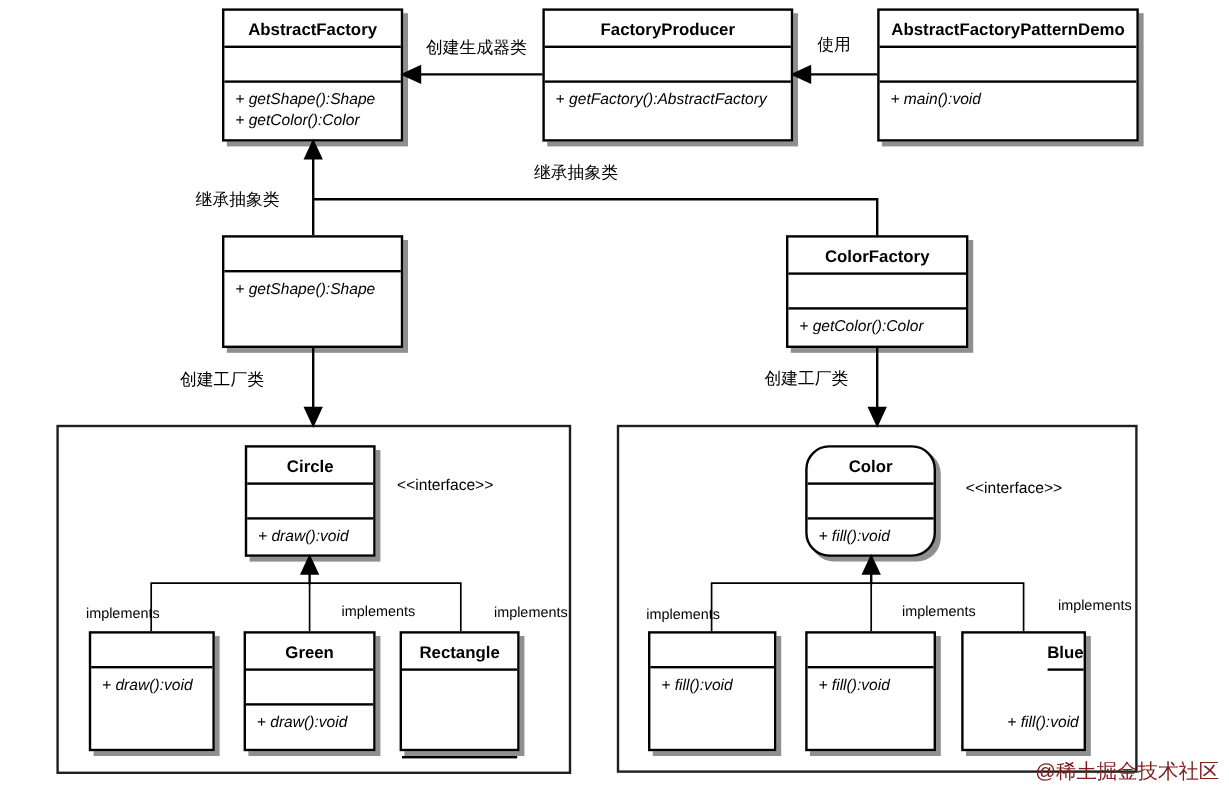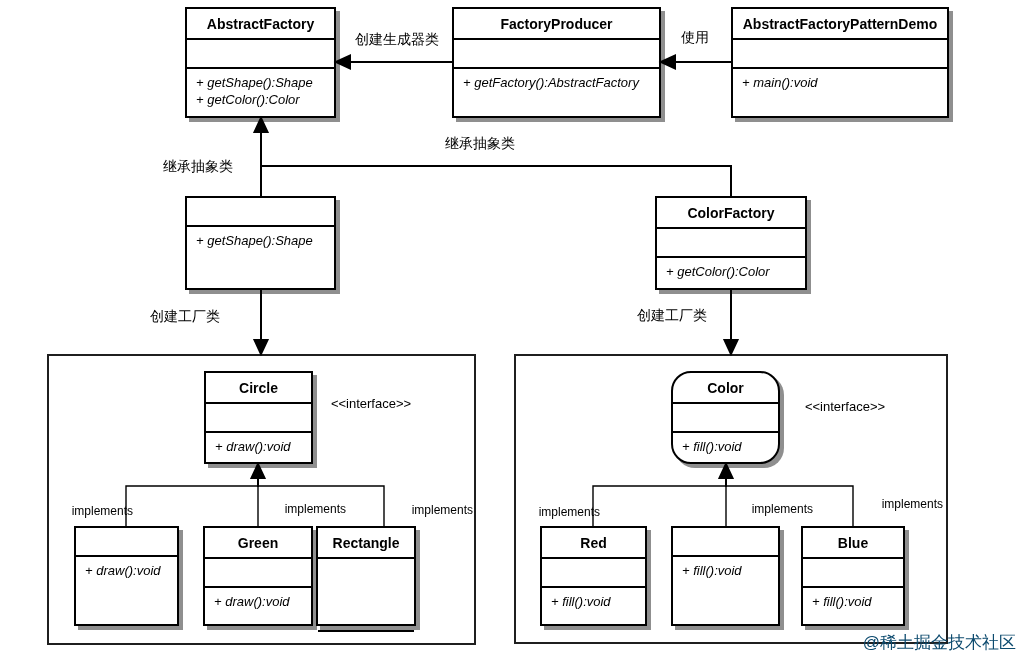--- a/index.html
+++ b/index.html
@@ -24,38 +24,38 @@
   .uml-empty { flex:0 0 29px; border-bottom:2px solid #000; }
   .uml-methods { flex:1; padding:5px 4px 0 9px; font-size:13px; line-height:17px; white-space:nowrap;font-style:italic; }
   
   .container-box { position:absolute; border:2px solid #1f1f1f; background:transparent; z-index:1; }
   
   .edge-label  { position:absolute; font-size:14px; text-align:center; z-index:6; white-space:nowrap; }
   .impl-label  { position:absolute; font-size:12px; text-align:right; z-index:6; white-space:nowrap; }
   .stereo-label{ position:absolute; font-size:13px; text-align:center; z-index:6; white-space:nowrap; }
   #connectors { position:absolute; left:0; top:0; z-index:4; pointer-events:none; }
   #watermark { position:absolute; left:838px; top:631px; width:178px; text-align:right;
-               font-size:17px; color:#0c4a6e; z-index:7; white-space:nowrap; }
+               font-size:17px; color:#7f1d1d; z-index:7; white-space:nowrap; }
 
   
   #c-abstractfactory { left:185px; top:7px;   width:151px; height:111px; }
   #c-factoryproducer { left:452px; top:7px;   width:209px; height:111px; }
   #c-demo            { left:731px; top:7px;   width:218px; height:111px; }
   #c-shapefactory    { left:185px; top:196px; width:151px; height:94px; }
   #c-colorfactory    { left:655px; top:196px; width:152px; height:94px; }
   #box-shapes        { left:47px;  top:354px; width:429px; height:291px; }
   #box-colors        { left:514px; top:354px; width:434px; height:290px; }
   #c-shape           { left:204px; top:371px; width:109px; height:93px; }
   #c-color           { left:671px; top:371px; width:109px; height:93px;border-radius:20px; }
   #c-circle          { left:74px;  top:526px; width:105px; height:100px; }
   #c-square          { left:203px; top:526px; width:110px; height:100px; }
-  #c-rectangle       { left:316px; top:526px; width:100px; height:100px;gap:44px; }
+  #c-rectangle       { left:333px; top:526px; width:100px; height:100px;gap:44px; }
   #c-red             { left:540px; top:526px; width:107px; height:100px; }
   #c-green           { left:671px; top:526px; width:109px; height:100px; }
-  #c-blue            { left:801px; top:526px; width:104px; height:100px; }
+  #c-blue            { left:801px; top:526px; width:104px; height:100px;align-items:flex-end; }
 
   
   #lbl-create-producer      { left:347px; top:31px;  width:100px; }
   #lbl-use                  { left:665px; top:29px;  width:60px;  }
   #lbl-inherit-left         { left:148px; top:158px; width:100px; }
   #lbl-inherit-right        { left:430px; top:135px; width:100px; }
   #lbl-create-factory-left  { left:135px; top:308px; width:100px; }
   #lbl-create-factory-right { left:622px; top:307px; width:100px; }
   #lbl-stereo-shape         { left:326px; top:396px; width:90px; }
   #lbl-stereo-color         { left:800px; top:399px; width:90px; }
@@ -204,21 +204,20 @@
 
   <div class="uml-class" id="c-rectangle">
     <div class="uml-title">Rectangle</div>
     <div class="uml-empty"></div>
     <div class="uml-methods">
       <div>+ draw():void</div>
     </div>
   </div>
 
   <div class="uml-class" id="c-red">
-    <div class="uml-title">Red</div>
     <div class="uml-empty"></div>
     <div class="uml-methods">
       <div>+ fill():void</div>
     </div>
   </div>
 
   <div class="uml-class" id="c-green">
     <div class="uml-empty"></div>
     <div class="uml-methods">
       <div>+ fill():void</div>

